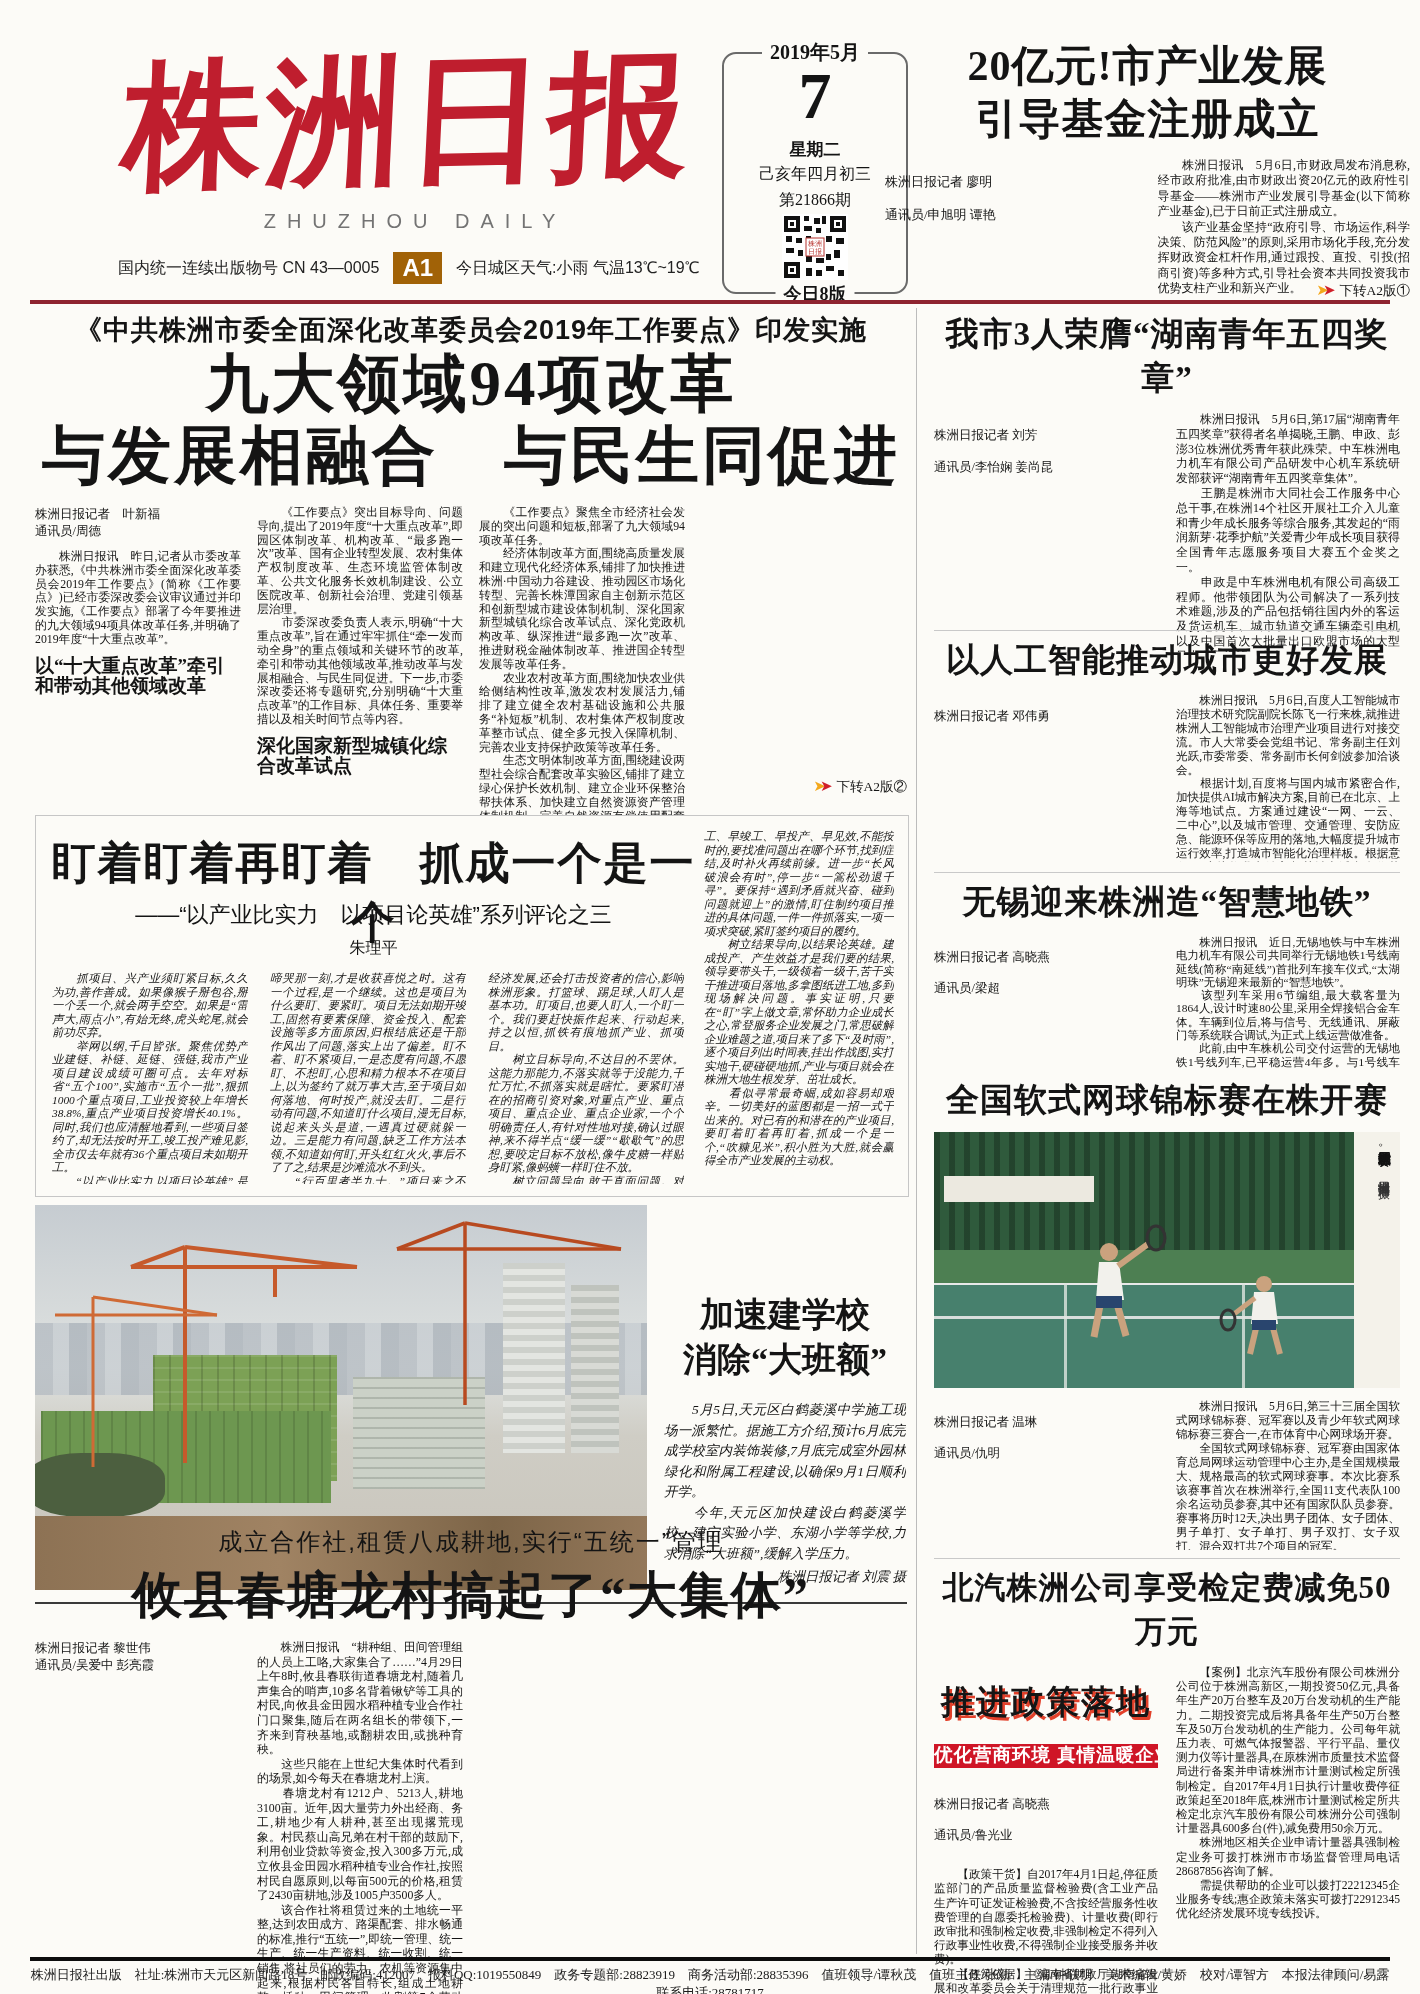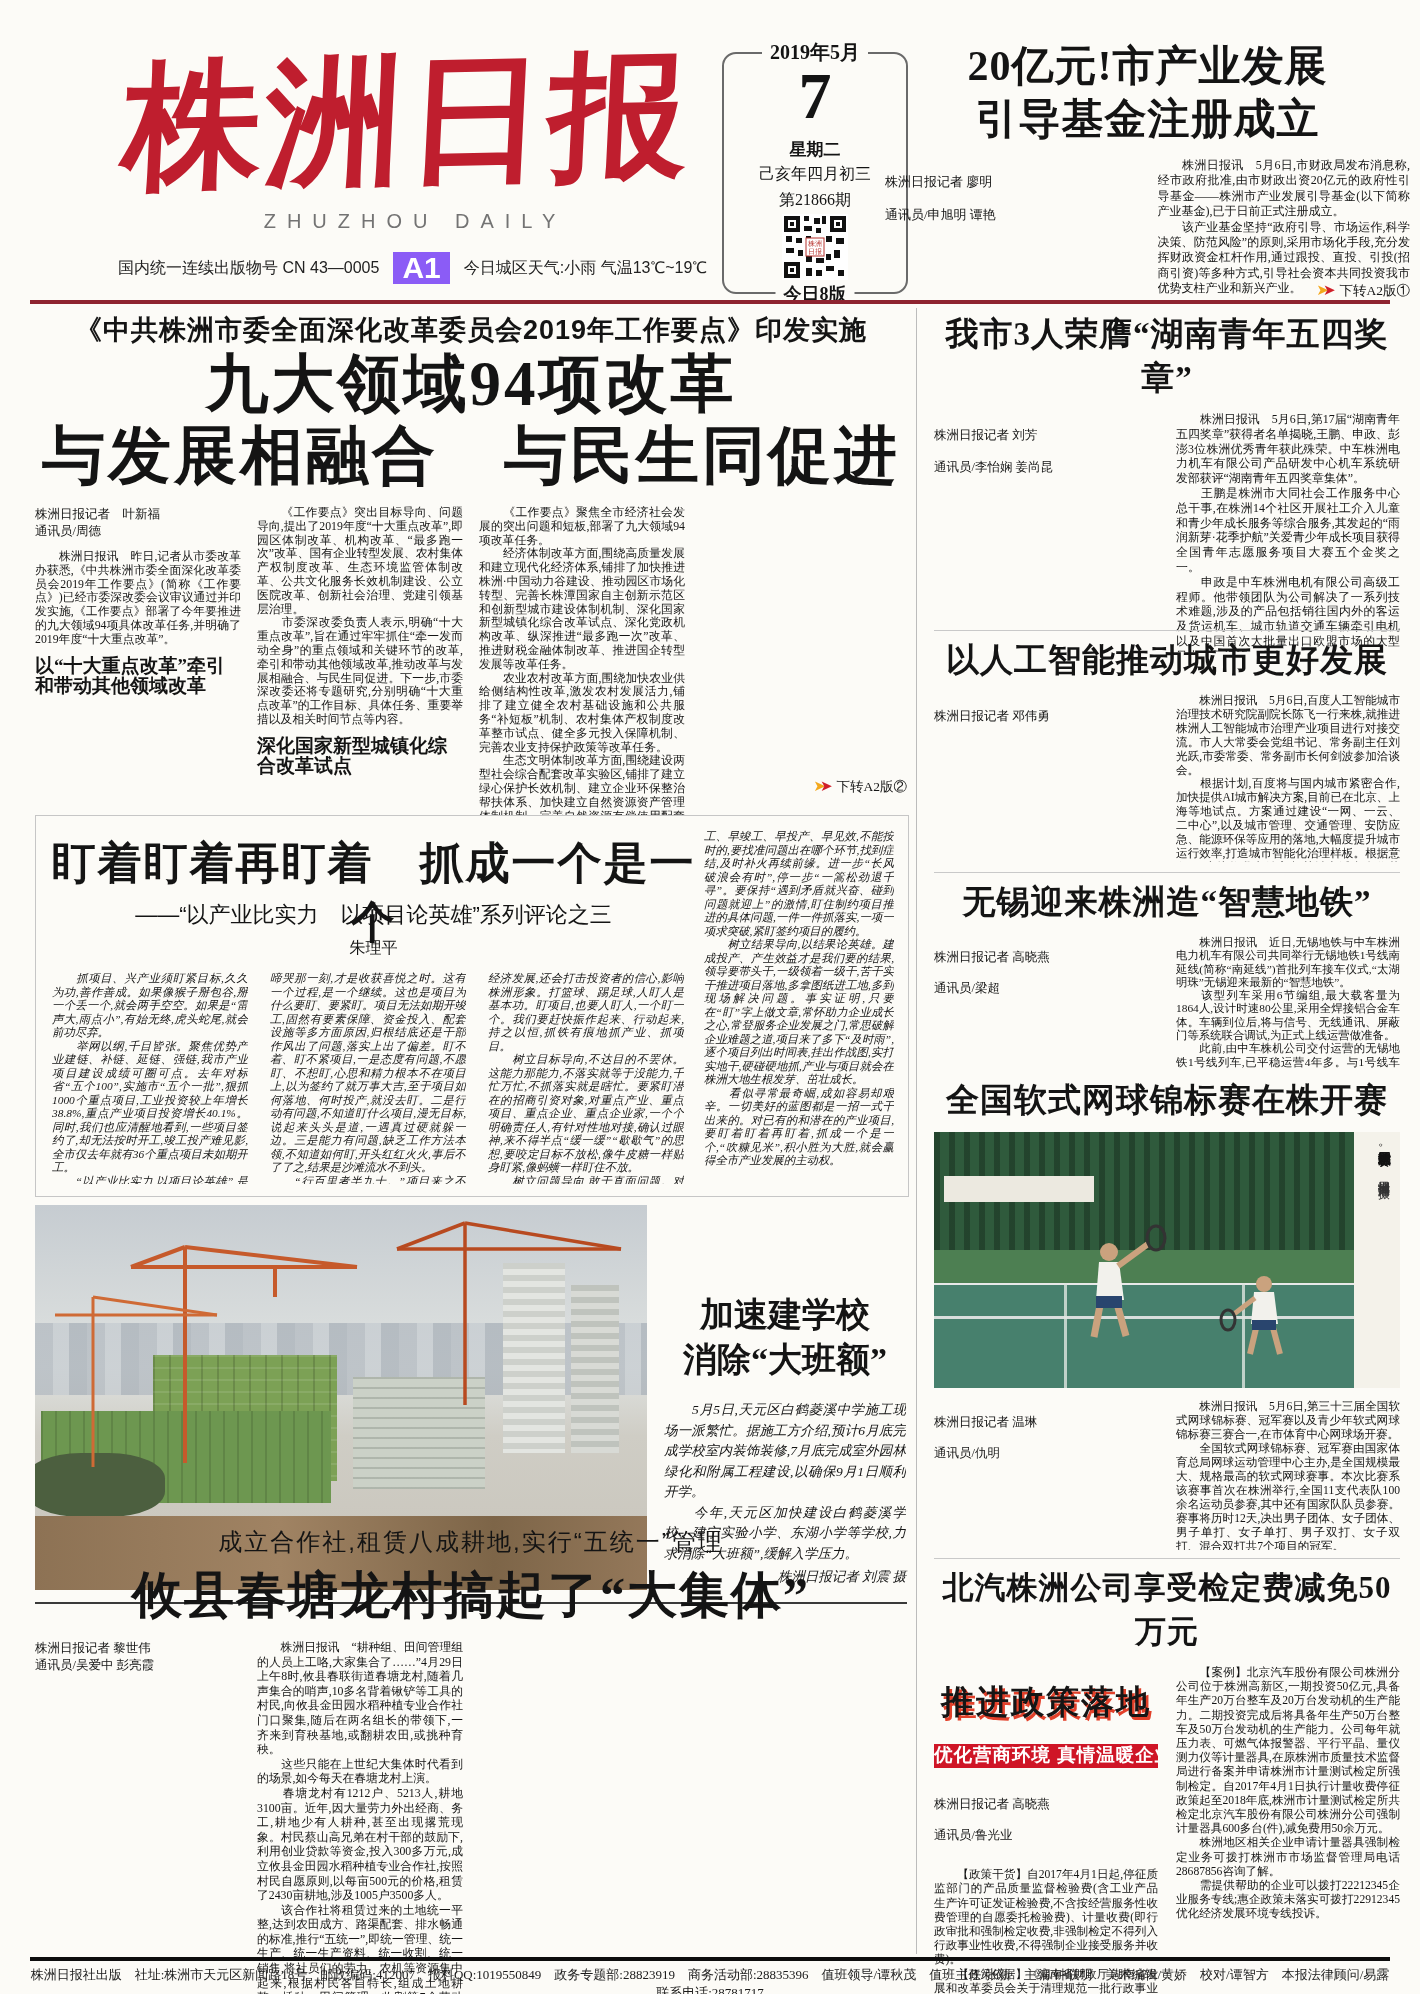--- a/index.html
+++ b/index.html
@@ -8,21 +8,21 @@
   .abs{position:absolute;}
   .jtxt{text-align:justify;white-space:pre-line;overflow:hidden;}
   
   .logo{left:100px;top:34px;width:615px;height:172px;font-size:138px;line-height:176px;
         font-weight:900;color:#bf1e2e;text-align:center;letter-spacing:4px;
         transform:rotate(-1.2deg) skewX(-4deg);}
   .logo-latin{left:255px;top:210px;width:320px;text-align:center;letter-spacing:11px;
         color:#737373;font-size:20px;font-family:"Liberation Sans",sans-serif;}
   .publine{left:118px;top:250px;width:640px;height:36px;display:flex;align-items:center;gap:14px;
         font-size:16px;font-family:"Liberation Sans",sans-serif;color:#222;}
-  .badge{background:#8b5cf6;color:#fff;font-weight:700;font-size:30px;padding:1px 9px;line-height:30px;}
+  .badge{background:#a16207;color:#fff;font-weight:700;font-size:24px;padding:1px 9px;line-height:30px;}
   
   .datebox{left:722px;top:52px;width:182px;height:238px;border:2px solid #6a6a6a;border-radius:14px;}
   .db-month{position:absolute;top:-15px;left:50%;transform:translateX(-50%);background:#fcfbf7;
         padding:0 8px;font-size:20px;white-space:nowrap;font-weight:600;}
   .db-day{position:absolute;top:6px;width:100%;text-align:center;font-size:66px;font-weight:900;line-height:72px;}
   .db-week{position:absolute;top:84px;width:100%;text-align:center;font-size:17px;font-weight:700;}
   .db-lunar{position:absolute;top:110px;width:100%;text-align:center;font-size:16px;}
   .db-issue{position:absolute;top:136px;width:100%;text-align:center;font-size:16px;}
   .db-qr{position:absolute;top:160px;left:50%;transform:translateX(-50%);}
   .db-pages{position:absolute;bottom:-14px;left:50%;transform:translateX(-50%);background:#fcfbf7;

